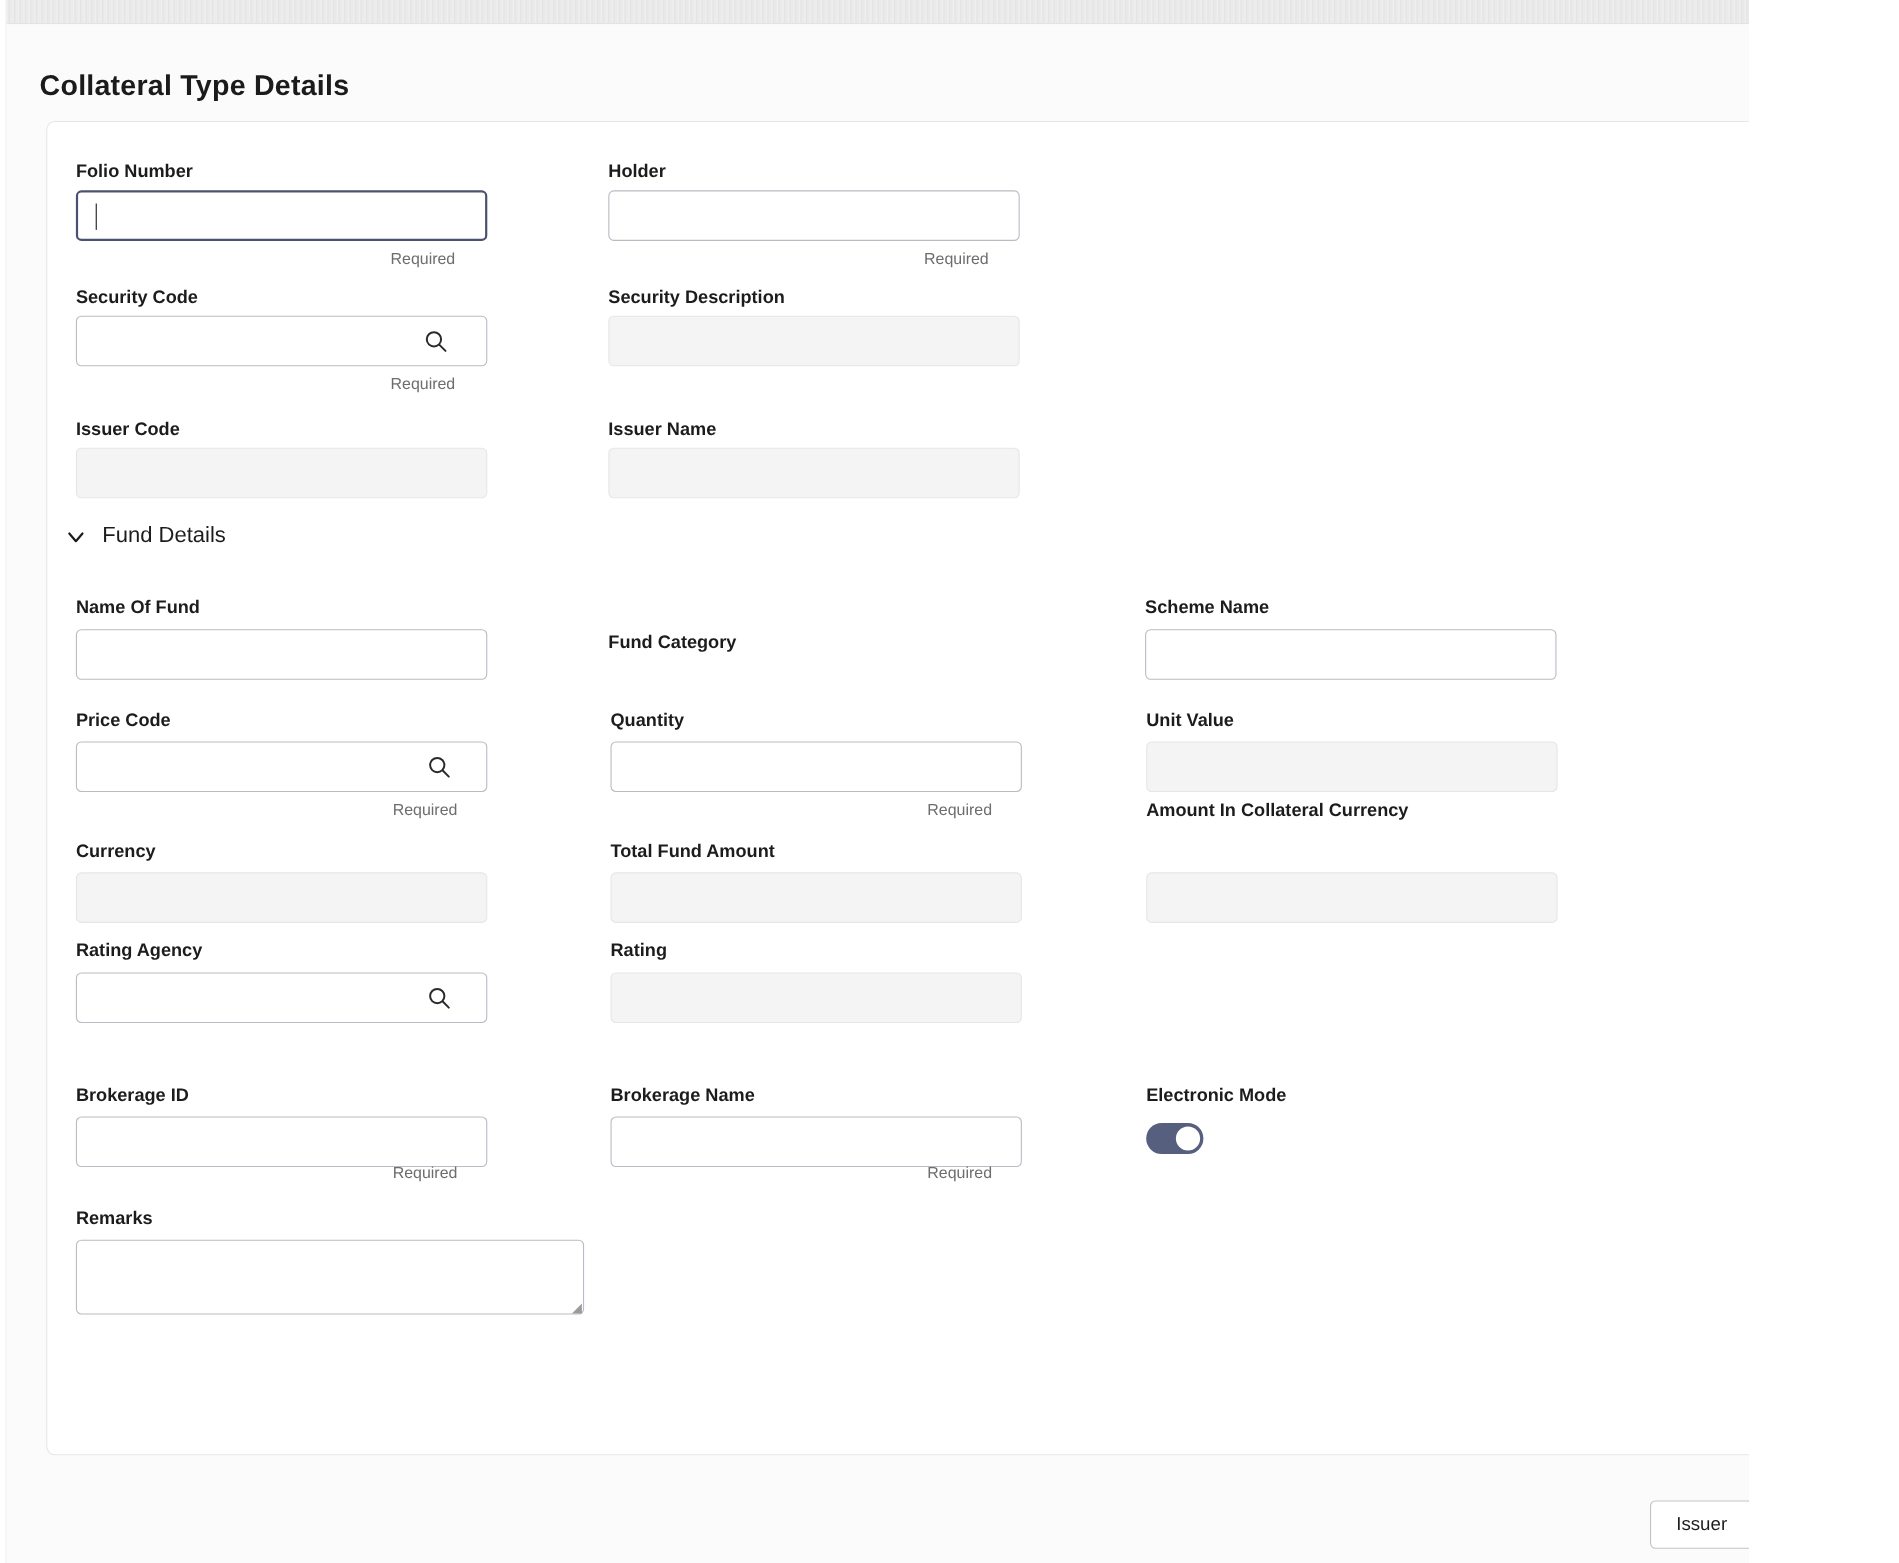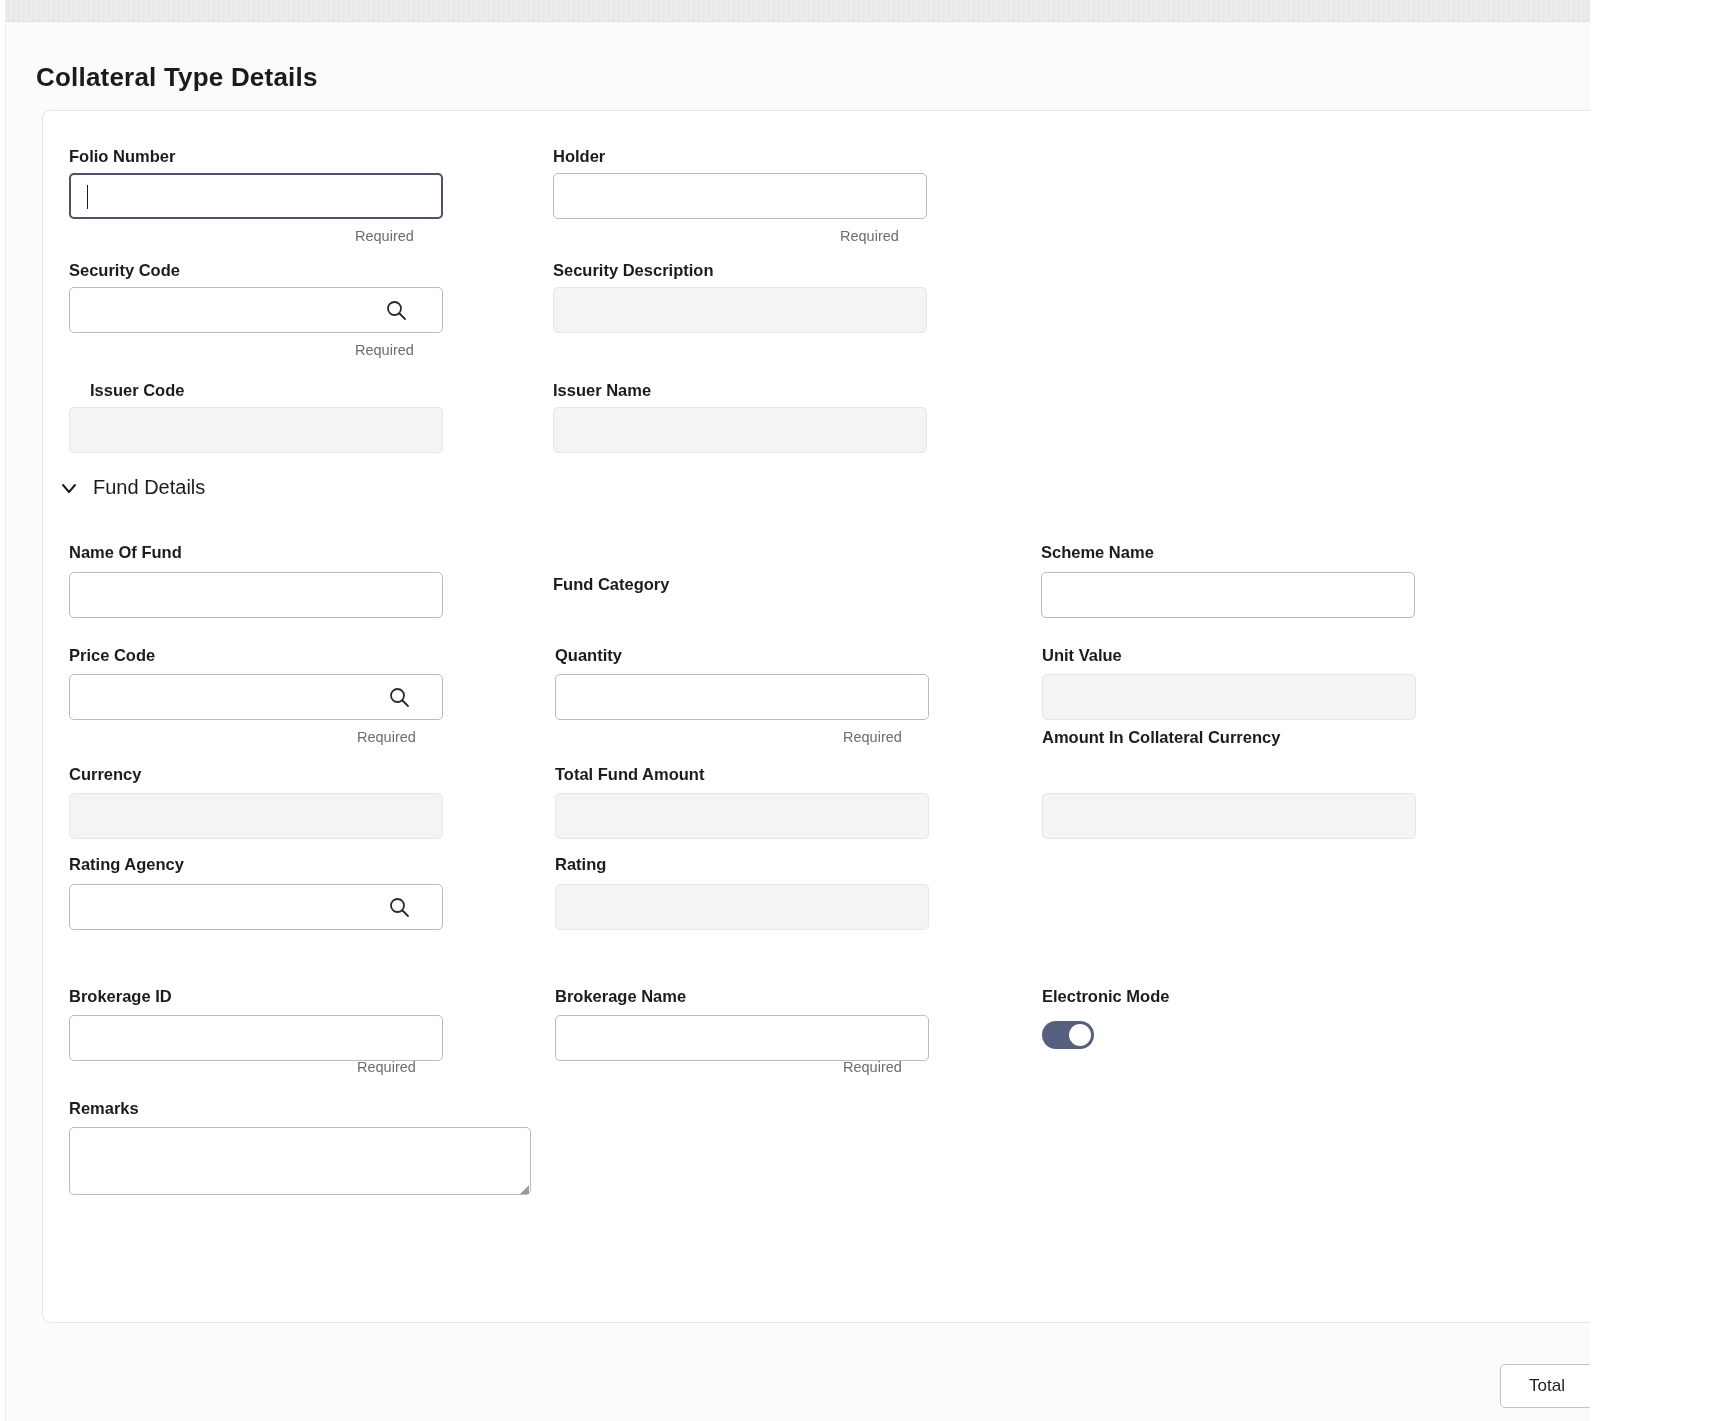--- a/index.html
+++ b/index.html
@@ -236,21 +236,21 @@
         <svg width="22" height="22" viewBox="0 0 22 22" fill="none" stroke="currentColor" stroke-width="1.8">
           <circle cx="9.5" cy="9.5" r="6.5"></circle>
             <line x1="14.5" y1="14.5" x2="20" y2="20" stroke-linecap="round"></line>
         </svg>
       </div>
       <div class="req" style="top:231px; left:312px;">Required</div>
 
       <div class="field-label" style="top:150px; left:510px;">Security Description</div>
       <input class="input readonly" style="top: 176px; left: 510px; width: 374px;" readonly="" value="">
 
-      <div class="field-label" style="top:270px; left:26px;margin-left:21px;">Issuer Code</div>
+      <div class="field-label" style="top:270px; left:26px;">Issuer Code</div>
       <input class="input readonly" style="top: 296px; left: 26px; width: 374px;" readonly="" value="">
 
       <div class="field-label" style="top:270px; left:510px;">Issuer Name</div>
       <input class="input readonly" style="top: 296px; left: 510px; width: 374px;" readonly="" value="">
 
       <div class="section-header" style="top:365px; left:16px;">
         <span class="chev">
           <svg width="20" height="20" viewBox="0 0 20 20" fill="none" stroke="currentColor" stroke-width="2" stroke-linecap="round" stroke-linejoin="round">
             <polyline points="4,7 10,14 16,7"></polyline>
           </svg>
@@ -328,17 +328,17 @@
       <div class="vscroll-thumb" style="top:18px; height:380px;"></div>
       <div class="scroll-arrow" style="bottom:0;">▼</div>
     </div>
 
     <div class="vscroll-inner">
       <div class="arrow" style="top:0;">▲</div>
       <div class="thumb"></div>
       <div class="arrow" style="bottom:0;">▼</div>
     </div>
 
-    <div class="footer-btn btn-cancel" style="top:1342px; left:1494px; width:94px;">Total</div>
+    <div class="footer-btn btn-cancel" style="top:1342px; left:1494px; width:94px;">Issuer</div>
     <div class="footer-btn btn-save" style="top:1342px; left:1600px; width:76px;">Save</div>
 
   </div>
 </div>
 
 </body></html>

